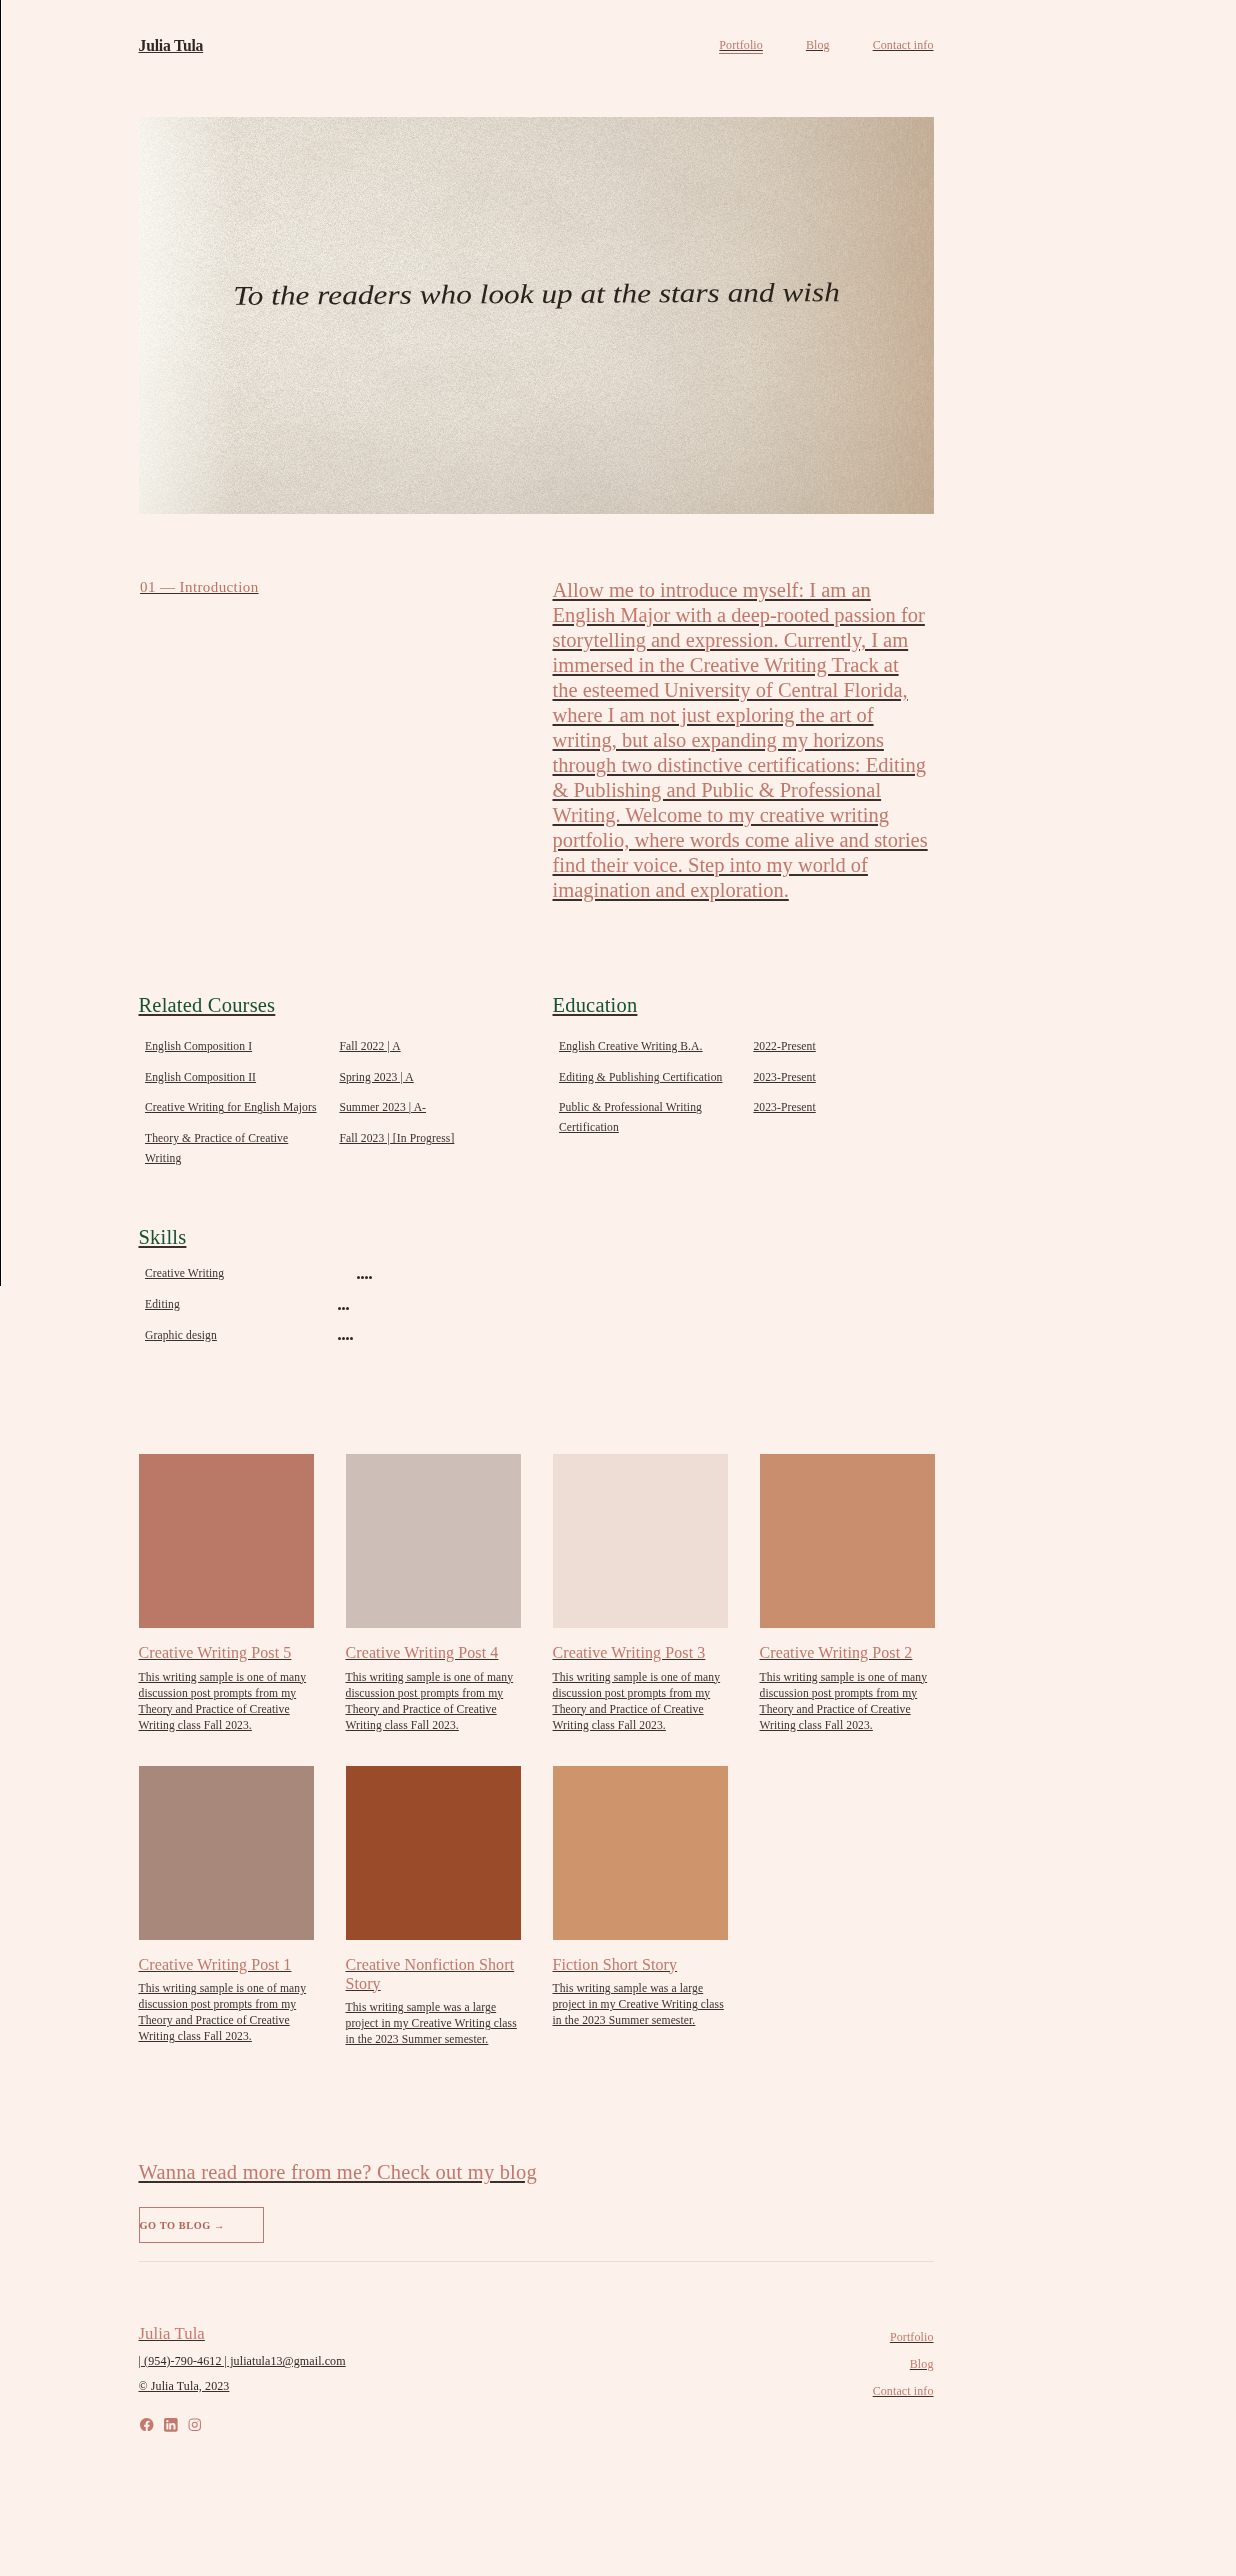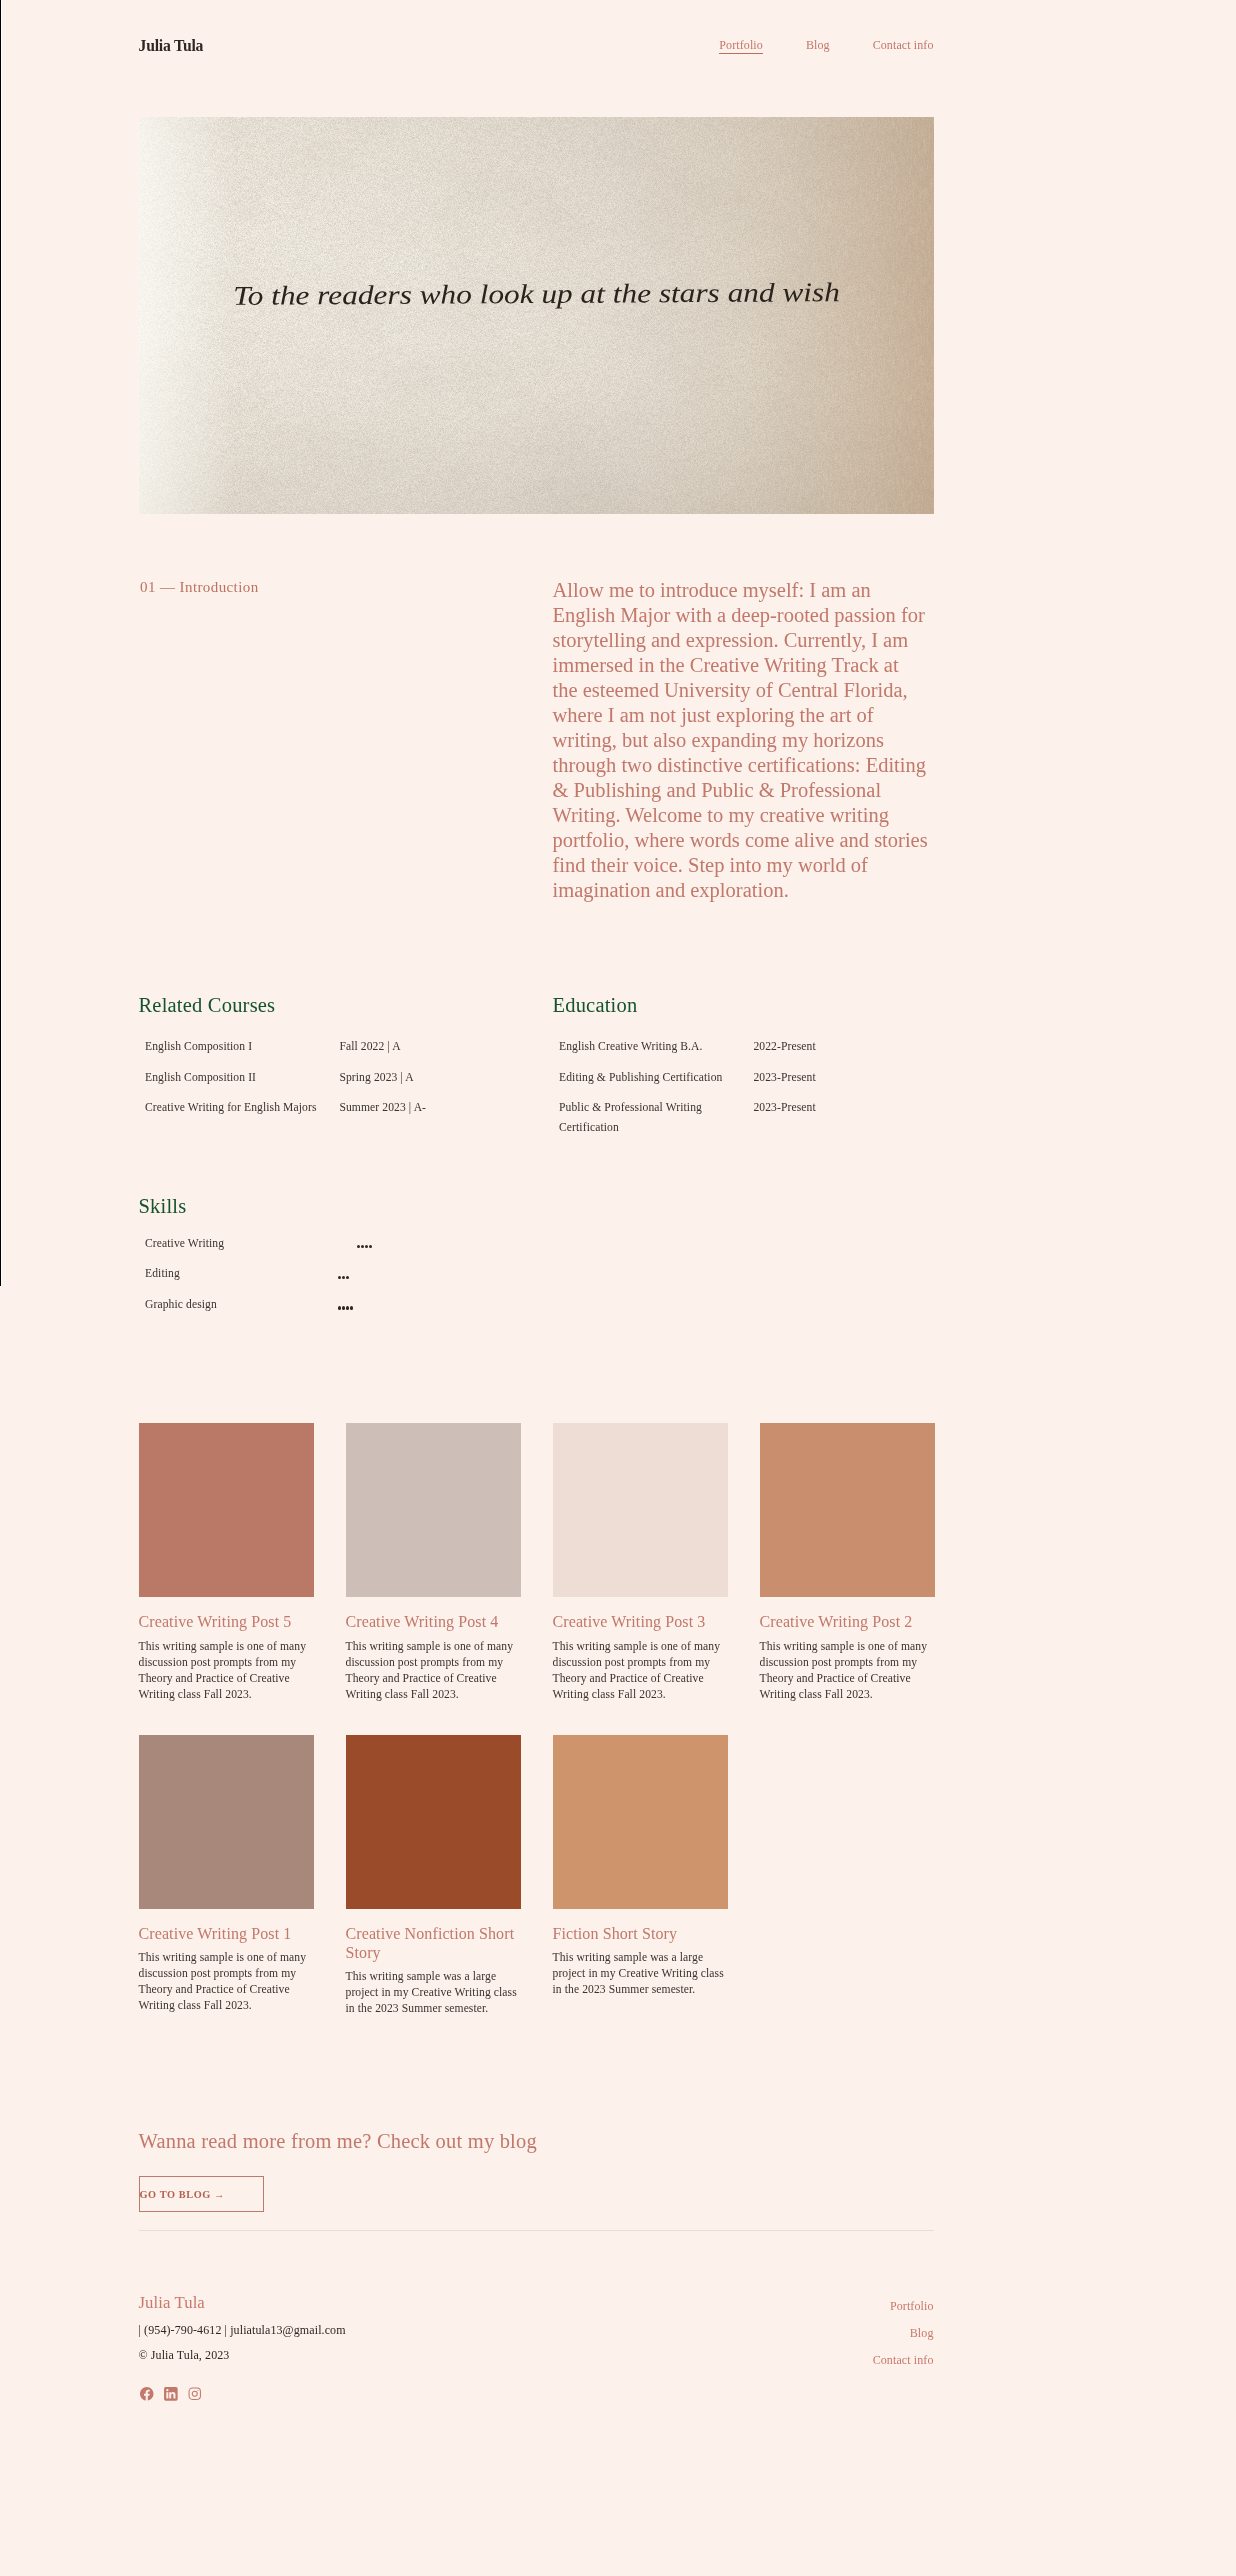--- a/index.html
+++ b/index.html
@@ -6,21 +6,21 @@
   *, *::before, *::after { box-sizing: border-box; margin:0; padding:0; }
   html { background:#FCF1EB; }
   body {
     background:#FCF1EB;
     width:1236px;
     font-family:"Liberation Serif", serif;
     -webkit-font-smoothing:antialiased;
     text-rendering:optimizeLegibility;
     color:#3b2f2b;
   }
-  .page { width:1072px; position:relative; opacity:0.999; }
+  .page { width:1072px; position:relative; opacity:0.999;text-decoration:underline; }
   .wrap { width:795px; margin:0 auto; }
 
   
   .scrollbar { position:absolute; left:0; top:0; width:1.6px; height:1287px; background:#fffdfa; z-index:50; }
   .scrollbar::before { content:""; position:absolute; left:0; top:0; width:0.5px; height:1286px; background:#000; }
 
   
   header.site { height:93px; display:flex; align-items:center; }
   .hdr-inner { width:795px; margin:0 auto; display:flex; align-items:center; justify-content:space-between; }
   .logo { font-size:15.7px; position:relative; top:-0.5px; font-weight:700; color:#2f2723; letter-spacing:-0.2px; font-family:"Liberation Serif",serif; text-decoration:none; }
@@ -176,20 +176,24 @@
               <div class="v">Fall 2022 | A</div>
             </div>
           <div class="row">
               <div class="k">English Composition II</div>
               <div class="v">Spring 2023 | A</div>
             </div>
           <div class="row">
               <div class="k">Creative Writing for English Majors</div>
               <div class="v">Summer 2023 | A-</div>
             </div>
+          <div class="row">
+              <div class="k">Theory &amp; Practice of Creative Writing</div>
+              <div class="v">Fall 2023 | [In Progress]</div>
+            </div>
         </div>
       </div>
       <div>
         <h2 class="sec-title">Education</h2>
         <div class="rowlist">
           <div class="row">
               <div class="k">English Creative Writing B.A.</div>
               <div class="v">2022-Present</div>
             </div>
           <div class="row">

